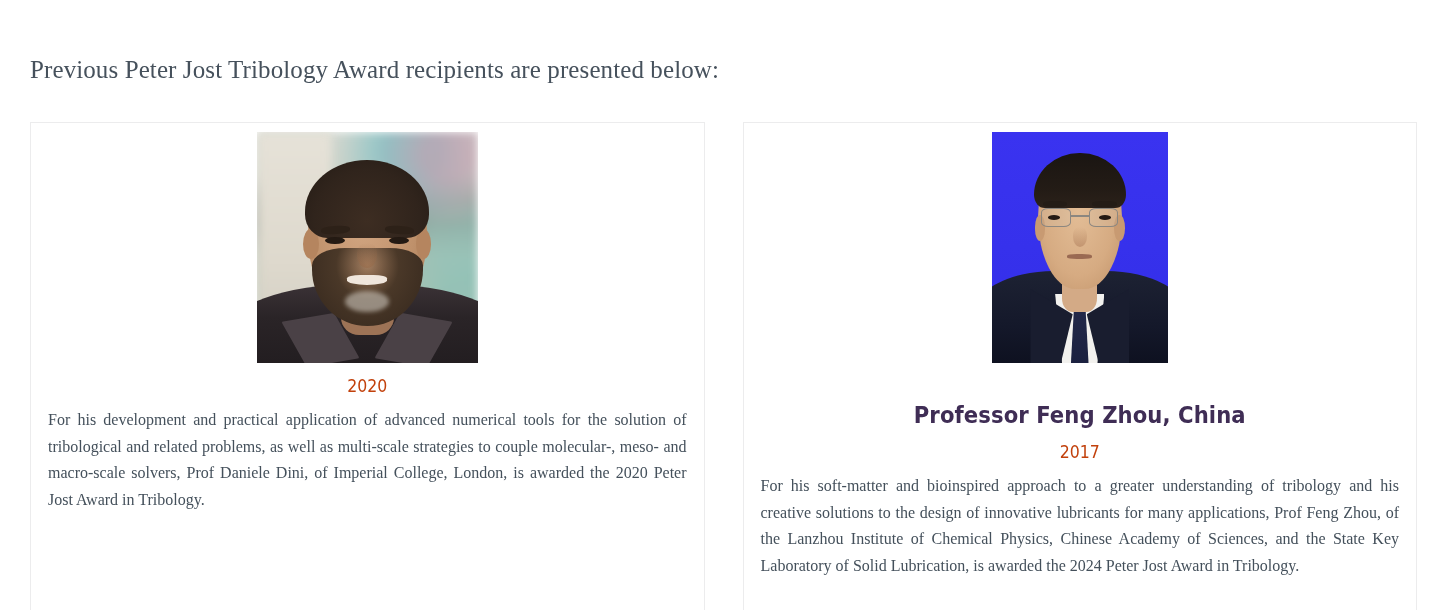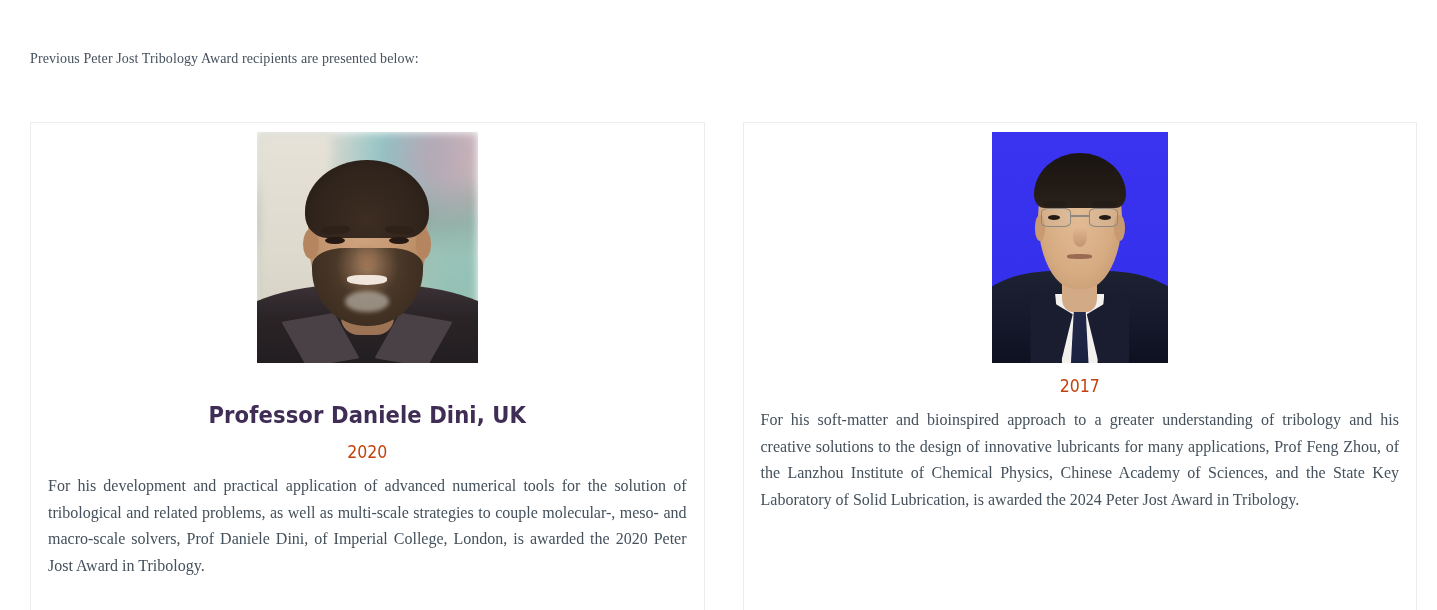--- a/index.html
+++ b/index.html
@@ -23,21 +23,21 @@
     height: 610px;
     background: #ffffff;
   }
 
   
   .intro {
     position: absolute;
     left: 30px;
     top: 31px;
     font-family: "Liberation Serif", serif;
-    font-size: 14px;
+    font-size: 25px;
     line-height: 28px;
     color: #46515c;
     letter-spacing: 0.1px;
     white-space: nowrap;
   }
 
   
   .cards {
     position: absolute;
     left: 30px;
@@ -306,21 +306,20 @@
         <div class="ph1-browL"></div>
         <div class="ph1-browR"></div>
         <div class="ph1-eyeL"></div>
         <div class="ph1-eyeR"></div>
         <div class="ph1-beard"></div>
         <div class="ph1-nose"></div>
         <div class="ph1-mouth"></div>
         <div class="ph1-beard-grey"></div>
       </div>
 
-      <h3 class="recipient-name">Professor Daniele Dini, UK</h3>
 
       <div class="recipient-year">2020</div>
 
       <p class="recipient-citation">For his development and practical application of advanced numerical tools for the solution of tribological and related problems, as well as multi-scale strategies to couple molecular-, meso- and macro-scale solvers, Prof Daniele Dini, of Imperial College, London, is awarded the 2020 Peter Jost Award in Tribology.</p>
     </div>
 
     <div class="card">
 
       <div class="photo photo-zhou">
         <div class="ph2-bg"></div>
@@ -339,20 +338,21 @@
         <div class="ph2-browR"></div>
         <div class="ph2-glassL"></div>
         <div class="ph2-glassR"></div>
         <div class="ph2-bridge"></div>
         <div class="ph2-eyeL"></div>
         <div class="ph2-eyeR"></div>
         <div class="ph2-nose"></div>
         <div class="ph2-mouth"></div>
       </div>
 
+      <h3 class="recipient-name">Professor Feng Zhou, China</h3>
 
       <div class="recipient-year">2017</div>
 
       <p class="recipient-citation">For his soft-matter and bioinspired approach to a greater understanding of tribology and his creative solutions to the design of innovative lubricants for many applications, Prof Feng Zhou, of the Lanzhou Institute of Chemical Physics, Chinese Academy of Sciences, and the State Key Laboratory of Solid Lubrication, is awarded the 2024 Peter Jost Award in Tribology.</p>
     </div>
 
   </div>
 </div>
 
 </body></html>

